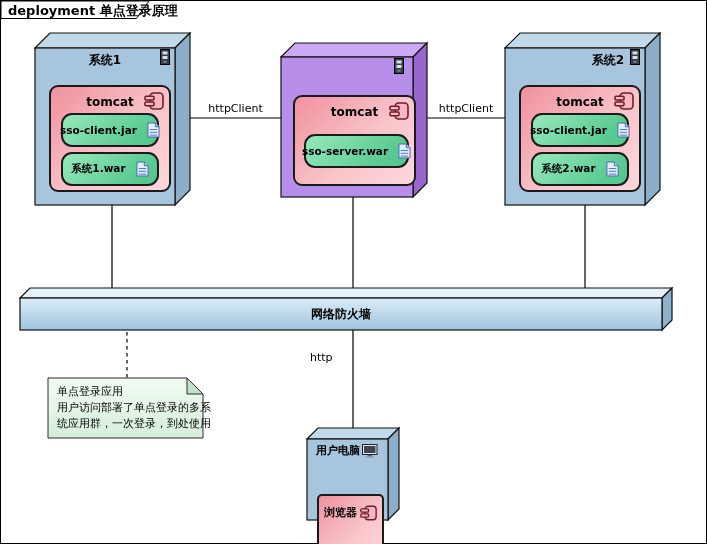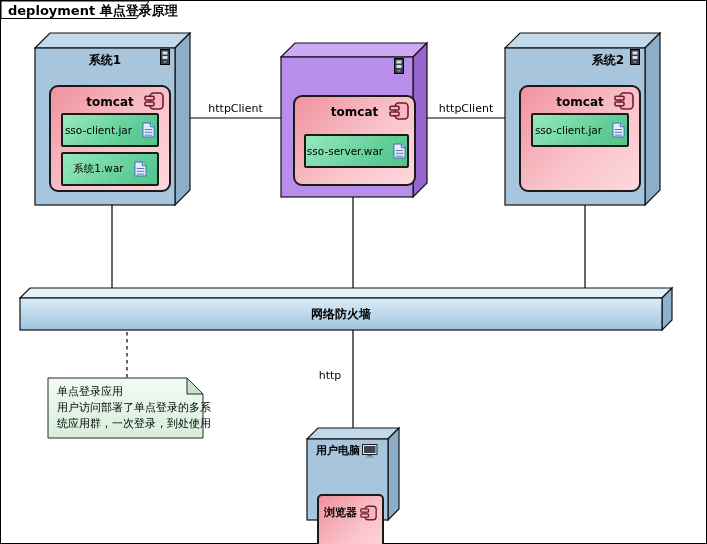--- a/index.html
+++ b/index.html
@@ -5,24 +5,24 @@
   html,body{margin:0;padding:0;background:#fff;}
   .stage{position:relative;width:707px;height:544px;background:#fff;
          font-family:"DejaVu Sans",sans-serif;color:#000;overflow:hidden;}
   .stage svg.bg{position:absolute;left:0;top:0;z-index:0;}
   .abs{position:absolute;z-index:2;}
   .frame-title{font-size:13px;font-weight:bold;white-space:nowrap;}
   .node-hdr{font-size:12px;font-weight:bold;text-align:center;white-space:nowrap;}
   .cbox{position:absolute;z-index:2;border:2px solid #1a1a1a;border-radius:9px;
         background:linear-gradient(135deg,#f0919e 0%,#f9c3c9 55%,#fdd8db 100%);}
   .cbox .clabel{margin-top:8px;text-align:center;font-weight:bold;font-size:12px;}
-  .art{position:absolute;border:2px solid #1a1a1a;border-radius:2px;
+  .art{position:absolute;border:2px solid #1a1a1a;border-radius:11px;
        background:linear-gradient(135deg,#97e8bd 0%,#5fcd96 70%,#52c48a 100%);
        display:flex;align-items:center;justify-content:center;gap:10px;
-       font-weight:normal;font-size:10.5px;white-space:nowrap;}
+       font-weight:bold;font-size:10.5px;white-space:nowrap;}
   .icon{display:inline-block;line-height:0;}
   .comp-icon{position:absolute;right:5px;top:5px;}
   .fw-label{display:flex;align-items:center;justify-content:center;
             font-size:12px;font-weight:bold;}
   .link-label{font-size:11px;text-align:center;white-space:nowrap;}
   .note-text{font-size:11px;line-height:16px;white-space:nowrap;}
   .pc-hdr{display:flex;align-items:center;justify-content:center;gap:2px;
           font-size:11px;font-weight:bold;white-space:nowrap;}
   .browser{position:absolute;z-index:2;border:2px solid #1a1a1a;border-radius:5px;
            background:linear-gradient(135deg,#f0919e 0%,#f9c3c9 60%,#fdd8db 100%);
@@ -196,25 +196,37 @@
       <span class="icon">
         <svg width="13" height="16" viewBox="0 0 14 17">
             <path d="M1 1 h8 l4 4 v11 h-12 z" fill="#e4edfa" stroke="#3f62b0"></path>
             <path d="M9 1 v4 h4" fill="#bcd0f0" stroke="#3f62b0"></path>
             <line x1="3" y1="8" x2="11" y2="8" stroke="#4a6fbe"></line>
             <line x1="3" y1="11" x2="11" y2="11" stroke="#4a6fbe"></line>
             <line x1="3" y1="14" x2="11" y2="14" stroke="#4a6fbe"></line>
           </svg>
       </span>
     </div>
+    <div class="art" style="left:10px;top:65px;width:94px;height:30px;">
+      <span>系统2.war</span>
+      <span class="icon">
+        <svg width="13" height="16" viewBox="0 0 14 17">
+            <path d="M1 1 h8 l4 4 v11 h-12 z" fill="#e4edfa" stroke="#3f62b0"></path>
+            <path d="M9 1 v4 h4" fill="#bcd0f0" stroke="#3f62b0"></path>
+            <line x1="3" y1="8" x2="11" y2="8" stroke="#4a6fbe"></line>
+            <line x1="3" y1="11" x2="11" y2="11" stroke="#4a6fbe"></line>
+            <line x1="3" y1="14" x2="11" y2="14" stroke="#4a6fbe"></line>
+          </svg>
+      </span>
+    </div>
   </div>
 
   <div class="abs link-label" style="left:190px;top:102px;width:91px;">httpClient</div>
   <div class="abs link-label" style="left:427px;top:102px;width:78px;">httpClient</div>
-  <div class="abs link-label" style="left:310px;top:369px;width:40px;text-align:center;">http</div>
+  <div class="abs link-label" style="left:310px;top:351px;width:40px;text-align:left;">http</div>
 
   <div class="abs fw-label" style="left:20px;top:298px;width:642px;height:32px;">网络防火墙</div>
 
   <div class="abs note-text" style="left:57px;top:384px;">
     <div>单点登录应用</div>
     <div>用户访问部署了单点登录的多系</div>
     <div>统应用群，一次登录，到处使用</div>
   </div>
 
   <div class="abs pc-hdr" style="left:307px;top:443px;width:81px;">

